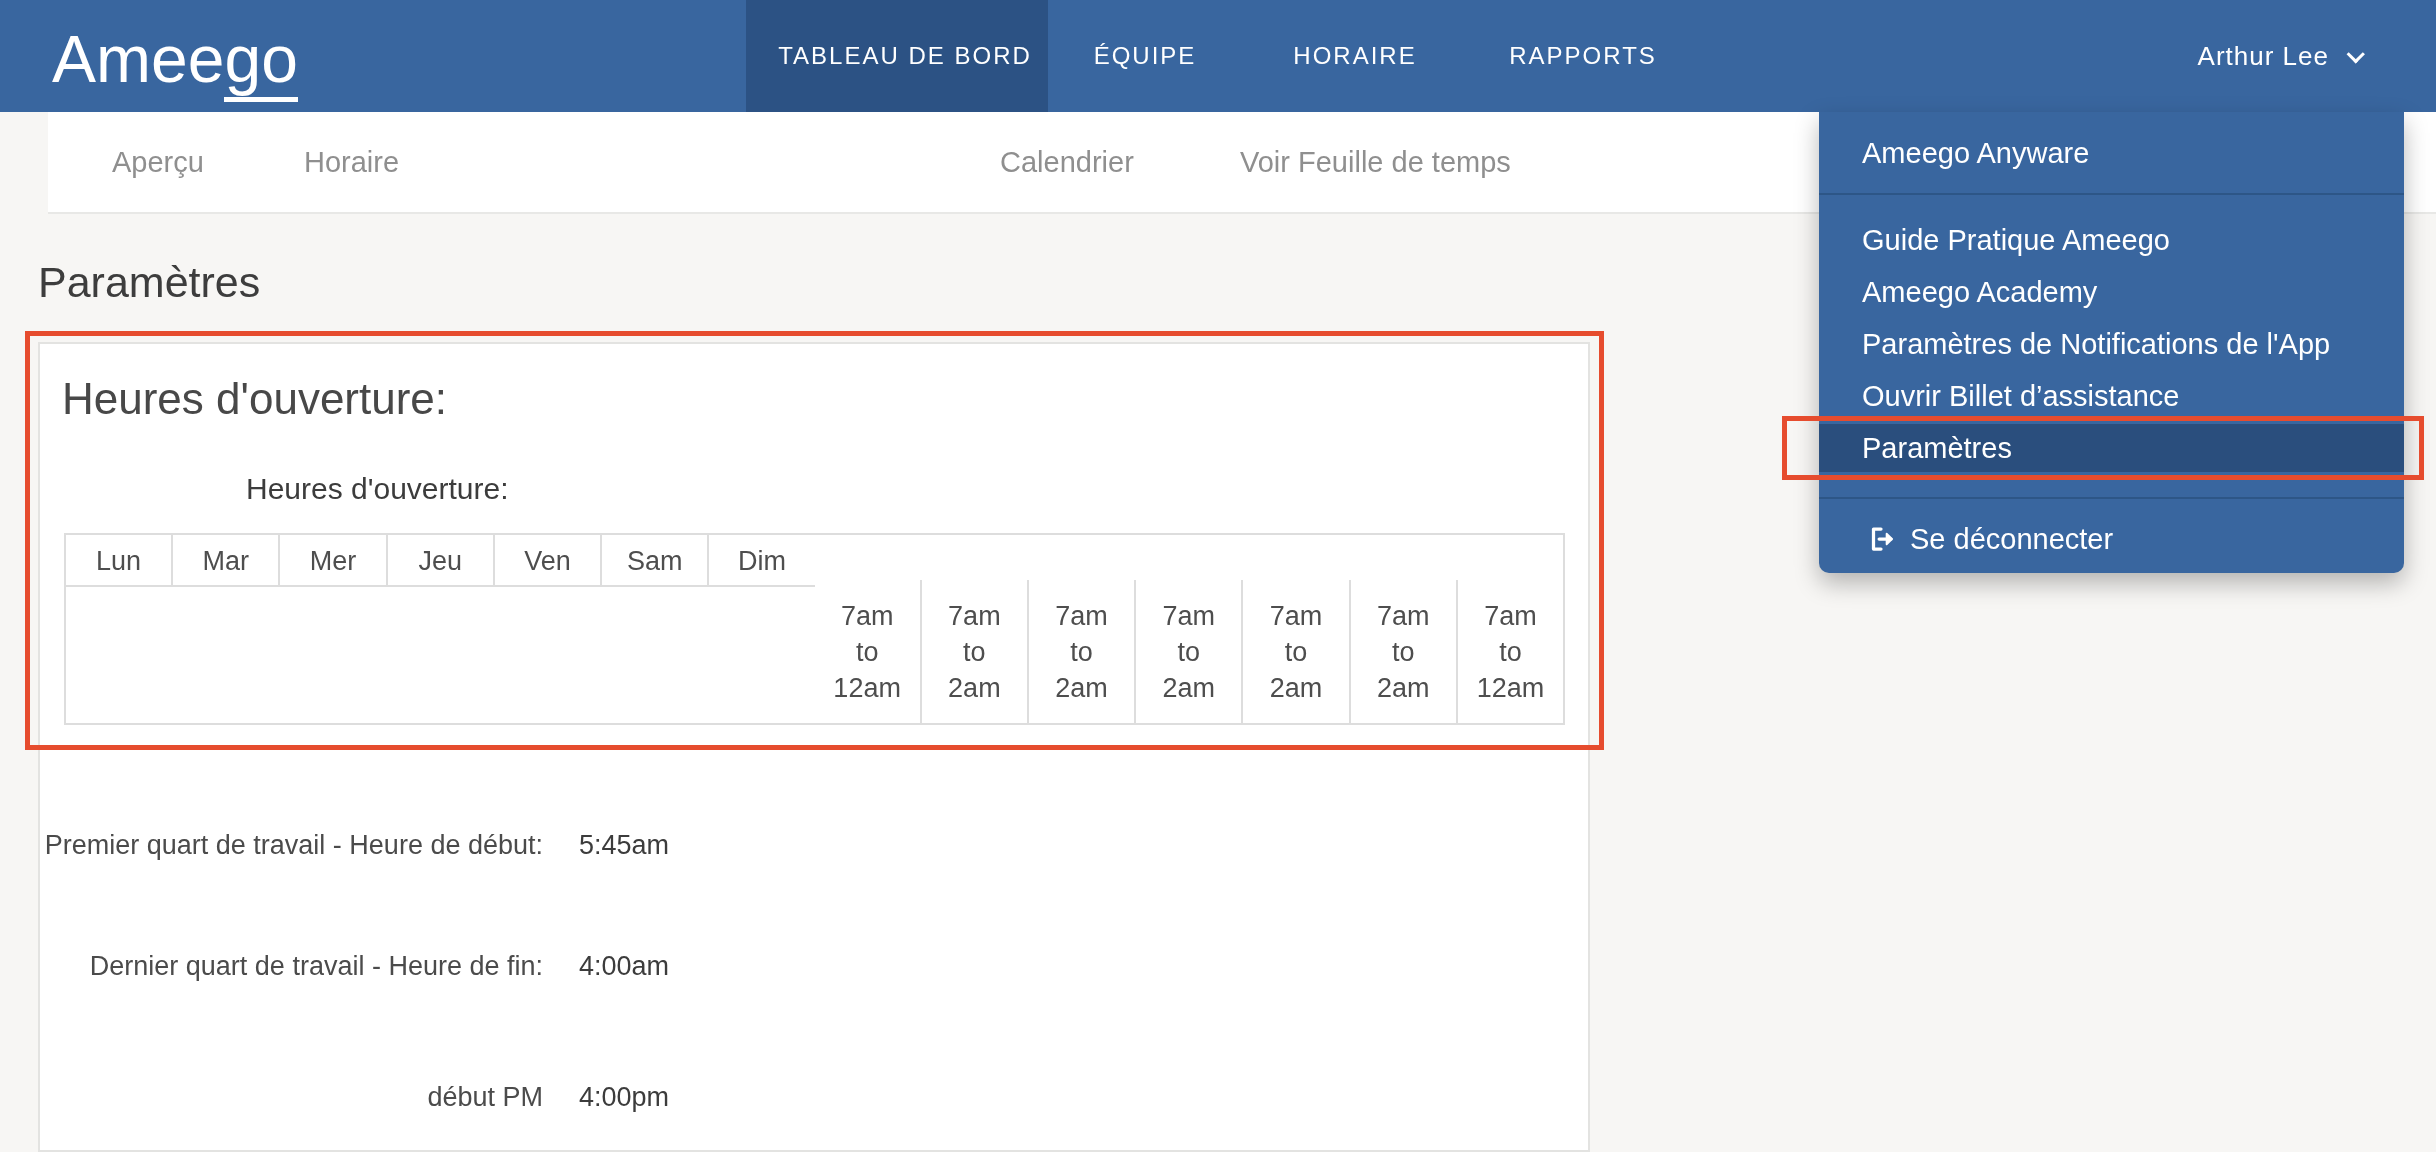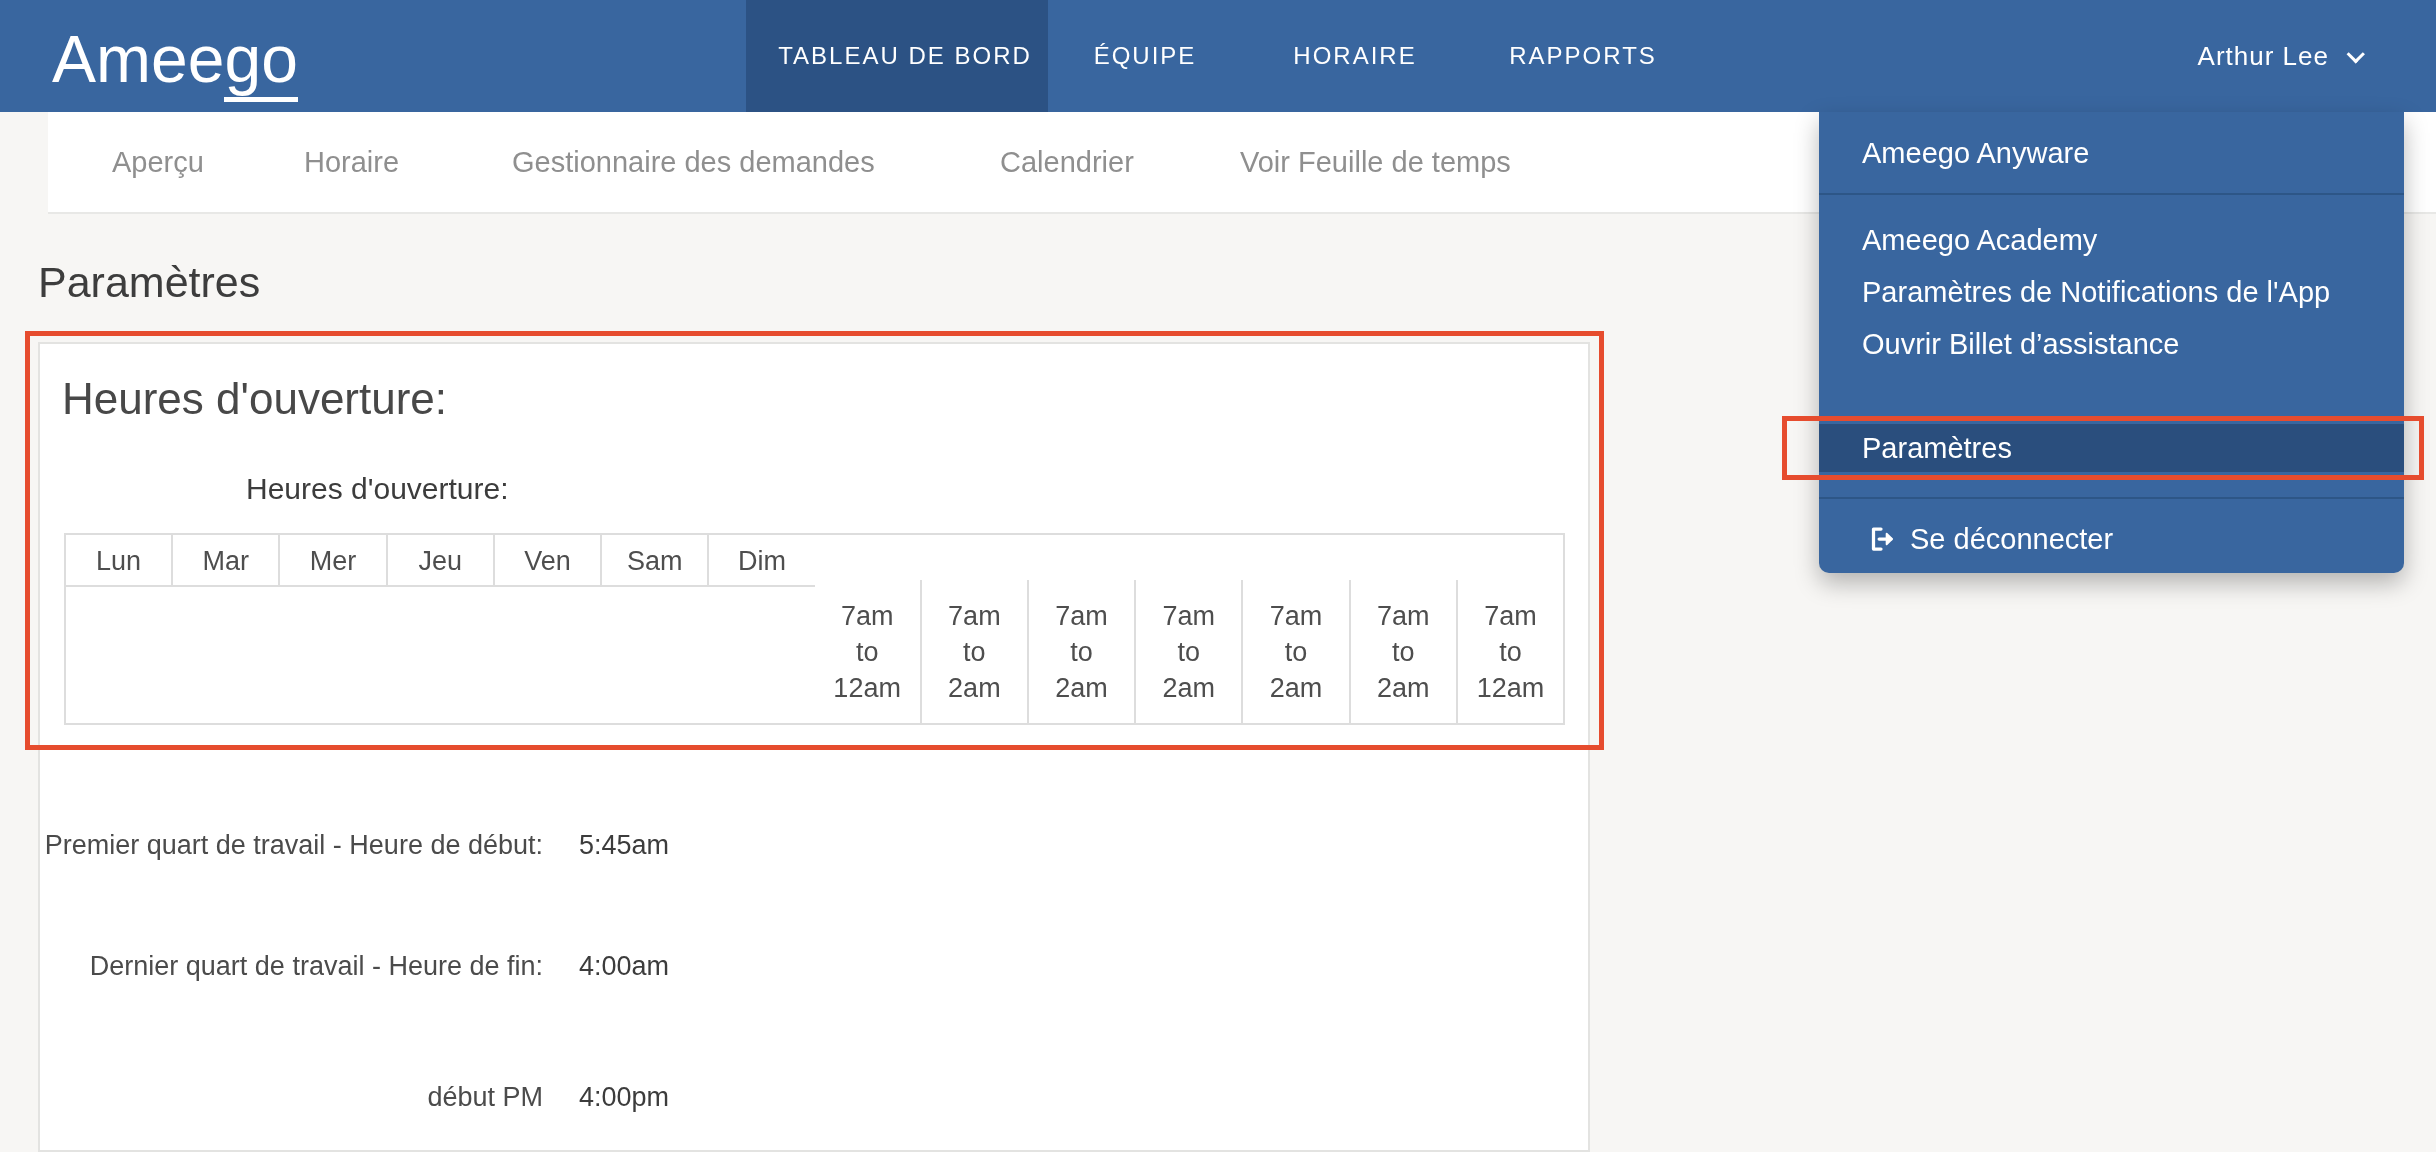--- a/index.html
+++ b/index.html
@@ -122,21 +122,20 @@
   <div class="nav-item" style="left:1483px; width:200px;">RAPPORTS</div>
 
   <div class="user-trigger">
     <span>Arthur Lee</span><span class="chev"></span>
   </div>
 </div>
 
 <div class="subnav">
   <div class="subnav-item" style="left:64px;">Aperçu</div>
   <div class="subnav-item" style="left:256px;">Horaire</div>
-  <div class="subnav-item" style="left:464px;">Gestionnaire des demandes</div>
   <div class="subnav-item" style="left:952px;">Calendrier</div>
   <div class="subnav-item" style="left:1192px;">Voir Feuille de temps</div>
 </div>
 
 <div class="page-title">Paramètres</div>
 
 <div class="card">
   <div class="section-heading">Heures d'ouverture:</div>
   <div class="table-label">Heures d'ouverture:</div>
 
@@ -197,20 +196,21 @@
   <div class="field-row" style="top:735px;">
     <div class="field-label">début PM</div>
     <div class="field-value">4:00pm</div>
   </div>
 </div>
 
 <div class="menu">
   <div class="menu-first">Ameego Anyware</div>
 
   <div class="menu-list">
+    <div class="menu-item">Guide Pratique Ameego</div>
     <div class="menu-item">Ameego Academy</div>
     <div class="menu-item">Paramètres de Notifications de l'App</div>
     <div class="menu-item">Ouvrir Billet d’assistance</div>
   </div>
 
   <div class="menu-item highlight">Paramètres</div>
 
   <div class="menu-divider"></div>
 
   <div class="menu-logout">

